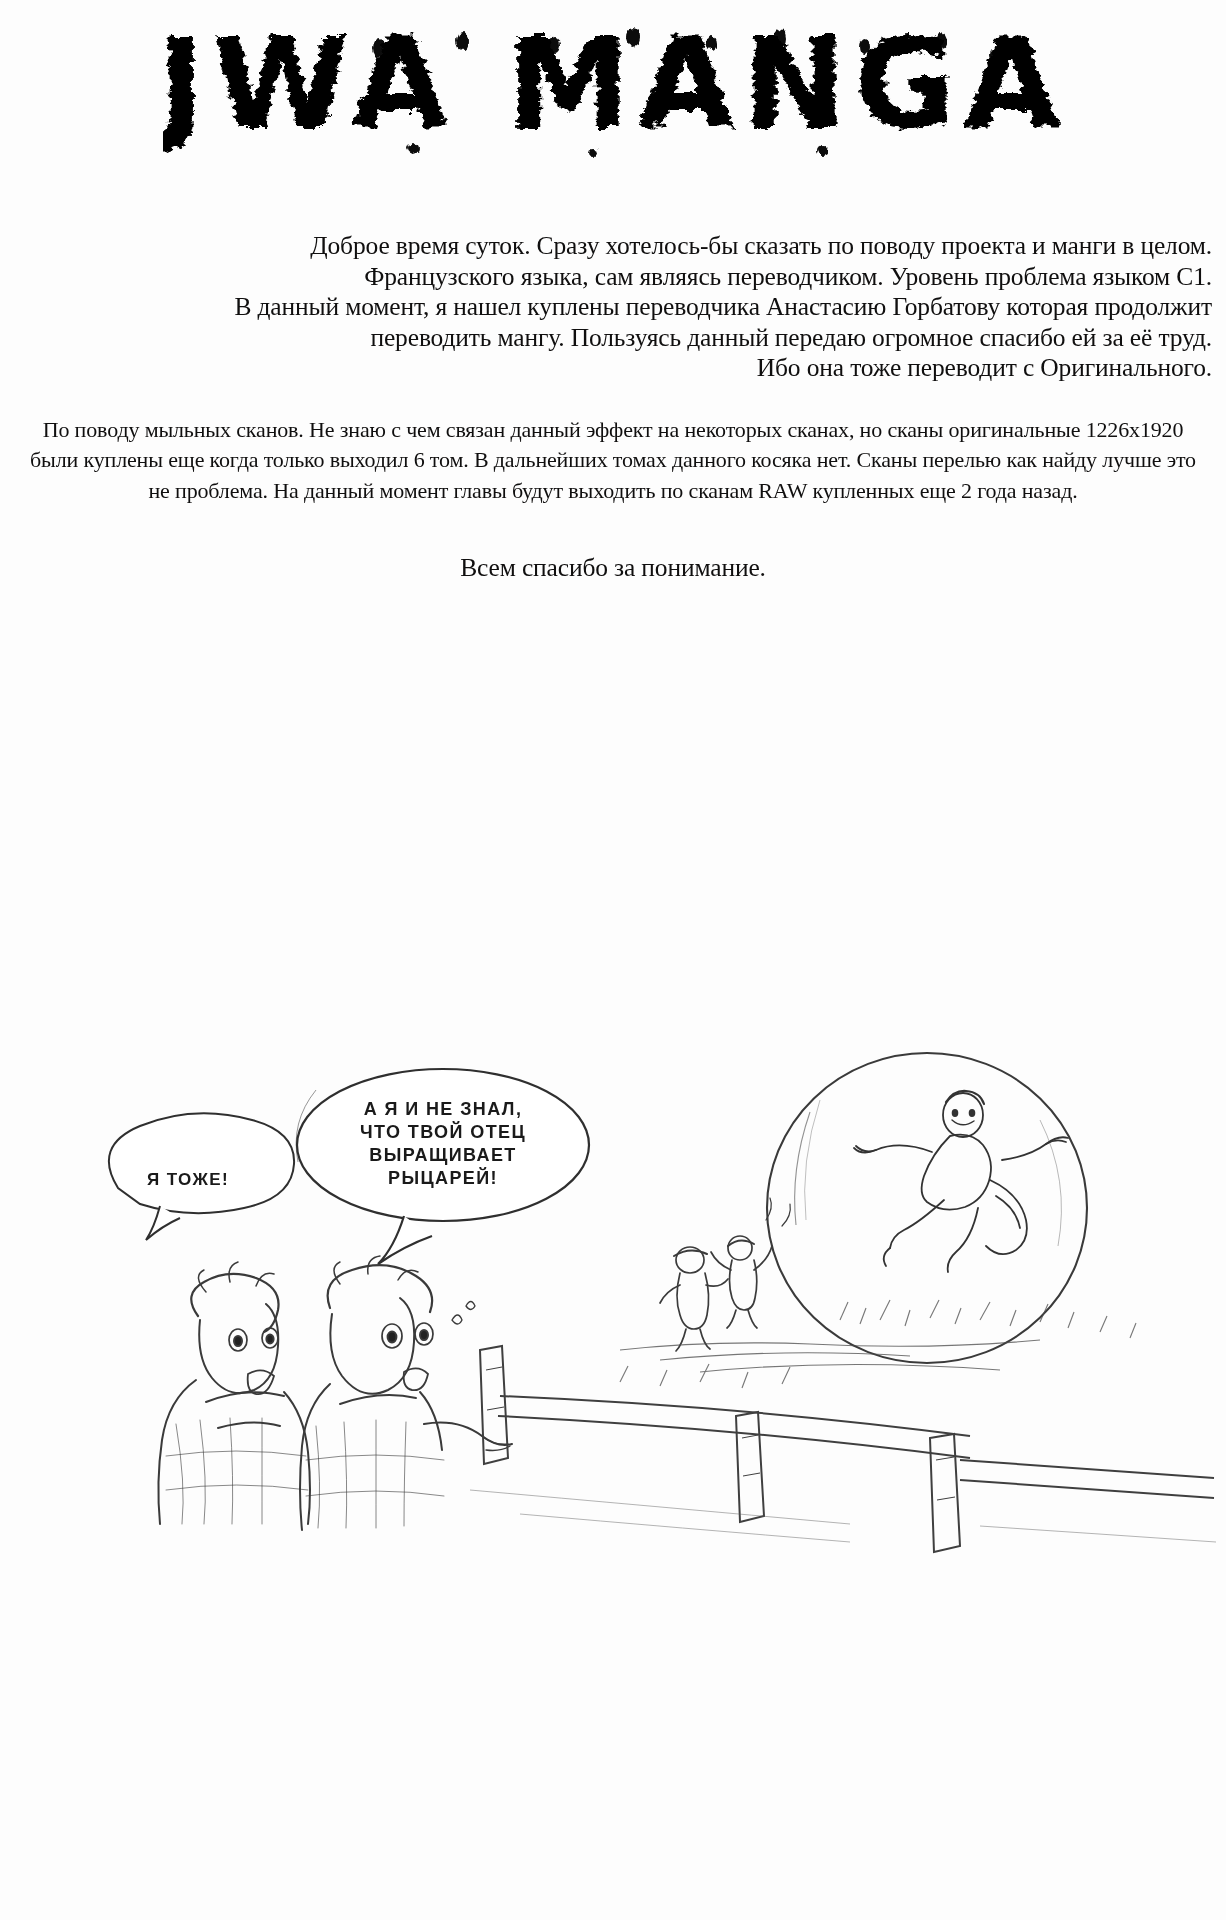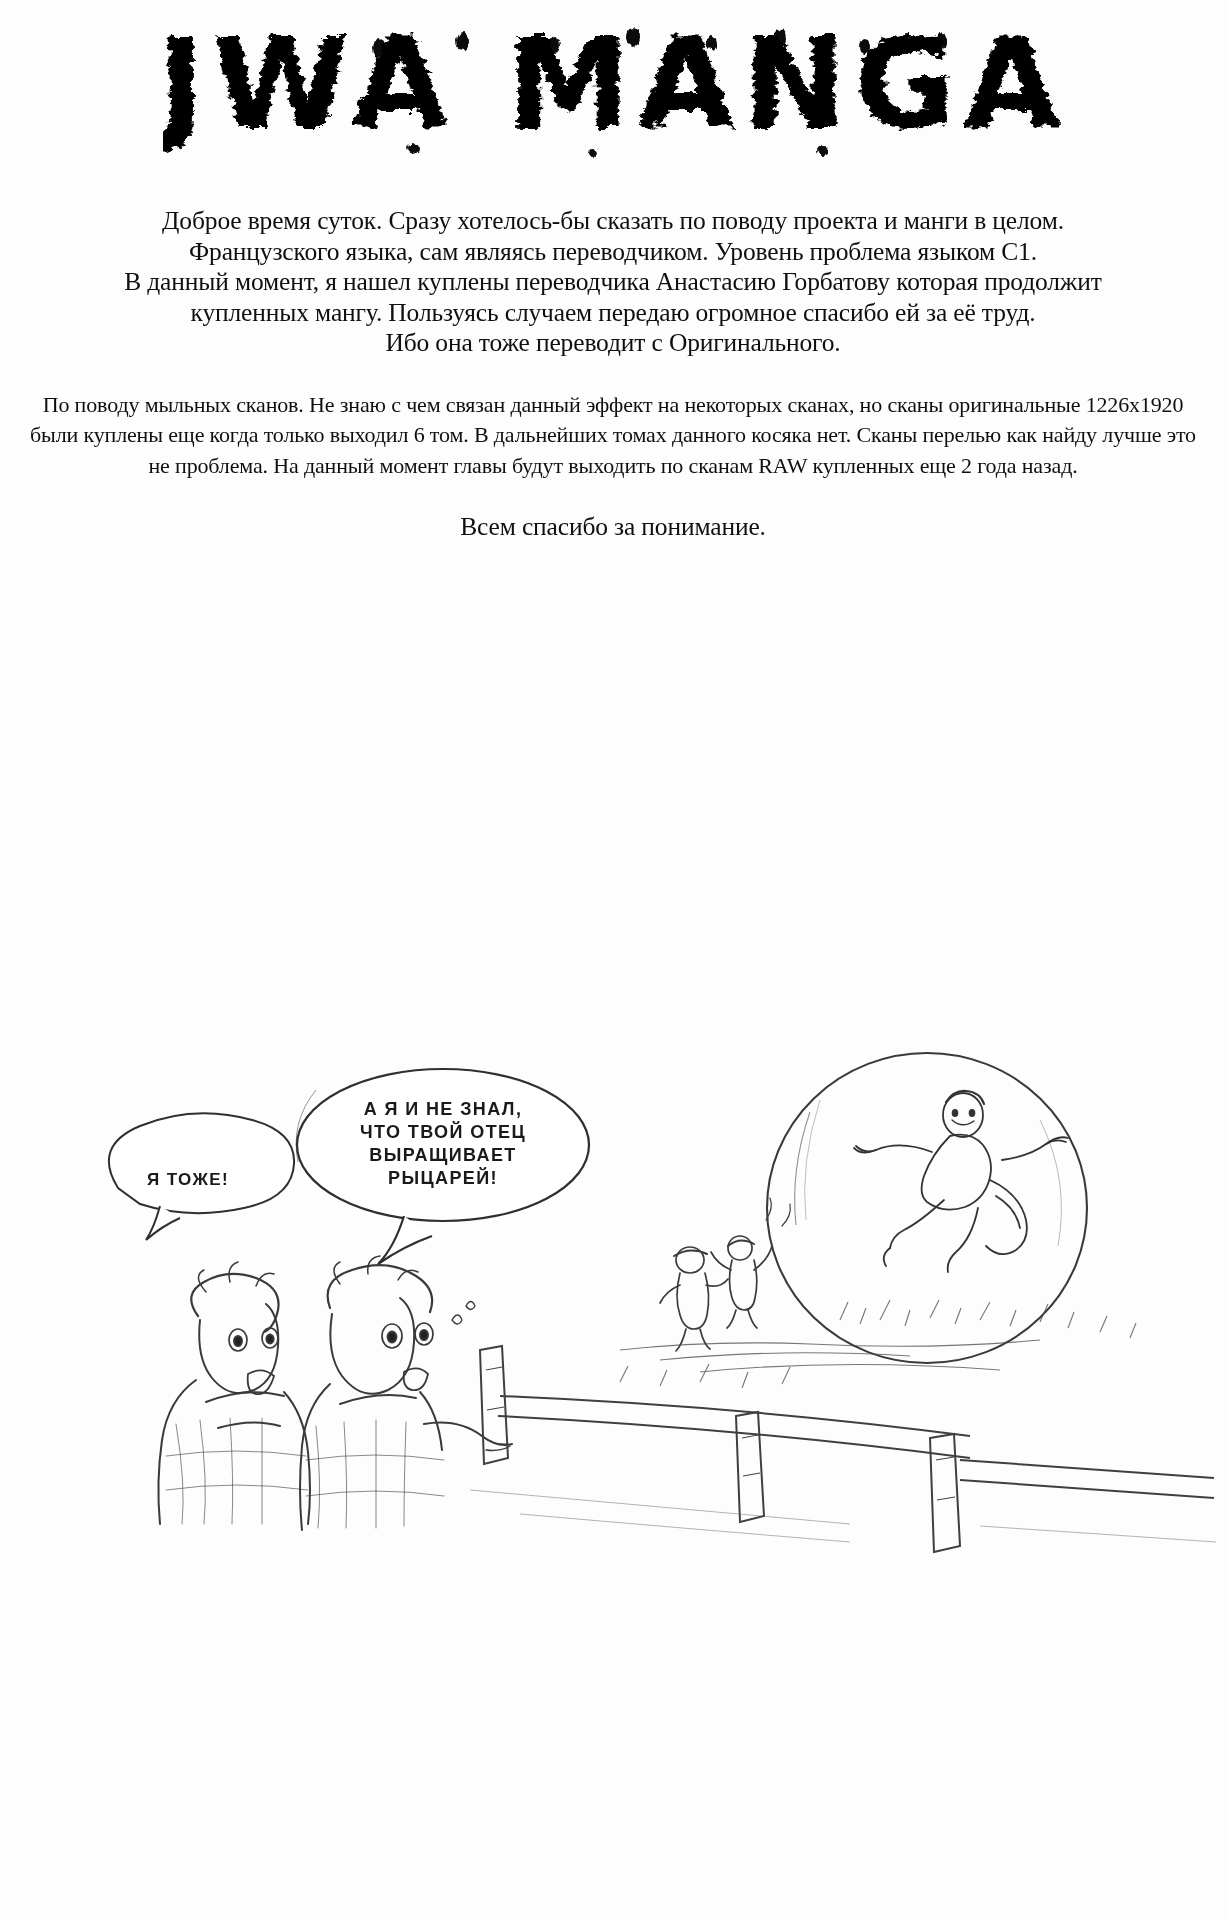--- a/index.html
+++ b/index.html
@@ -43,34 +43,34 @@
     box-sizing: border-box;
   }
   .note-par {
     font-family: "Liberation Serif", serif;
     font-size: 25.5px;
     line-height: 30.5px;
     letter-spacing: -0.15px;
     color: #100f0f;
     margin: 0;
   }
-  .note-par.centered { text-align: center; }
+  .note-par.centered { text-align: right; margin-top: 25px; }
   .par-gap { height: 31px; }
   .note-line { display: block; white-space: nowrap; }
 
   #par-soap {
     font-size: 22px;
     line-height: 30.5px;
     text-align: center;
     margin: 0;
     padding: 0 16px;
   }
   #par-thanks {
     text-align: center;
-    margin: 0;
+    margin: 16px;
     font-size: 25.5px;
     line-height: 30.5px;
   }
 
   
   #comic {
     position: absolute;
     left: 0;
     top: 1020px;
     width: 1226px;
@@ -122,21 +122,21 @@
       </g>
     </svg>
   </div>
 
   <div id="notes">
 
     <div class="note-par centered">
       <span class="note-line">Доброе время суток. Сразу хотелось-бы сказать по поводу проекта и манги в целом.</span>
       <span class="note-line">Французского языка, сам являясь переводчиком. Уровень проблема языком С1.</span>
       <span class="note-line">В данный момент, я нашел куплены переводчика Анастасию Горбатову которая продолжит</span>
-      <span class="note-line">купленных мангу. Пользуясь случаем передаю огромное спасибо ей за её труд.</span>
+      <span class="note-line">переводить мангу. Пользуясь данный передаю огромное спасибо ей за её труд.</span>
       <span class="note-line">Ибо она тоже переводит с Оригинального.</span>
     </div>
 
     <div class="par-gap"></div>
 
     <p id="par-soap" class="note-par">По поводу мыльных сканов. Не знаю с чем связан данный эффект на некоторых сканах, но сканы оригинальные 1226х1920 были куплены еще когда только выходил 6 том. В дальнейших томах данного косяка нет. Сканы перелью как найду лучше это не проблема. На данный момент главы будут выходить по сканам RAW купленных еще 2 года назад.</p>
 
     <div class="par-gap"></div>
 
     <p id="par-thanks" class="note-par">Всем спасибо за понимание.</p>

